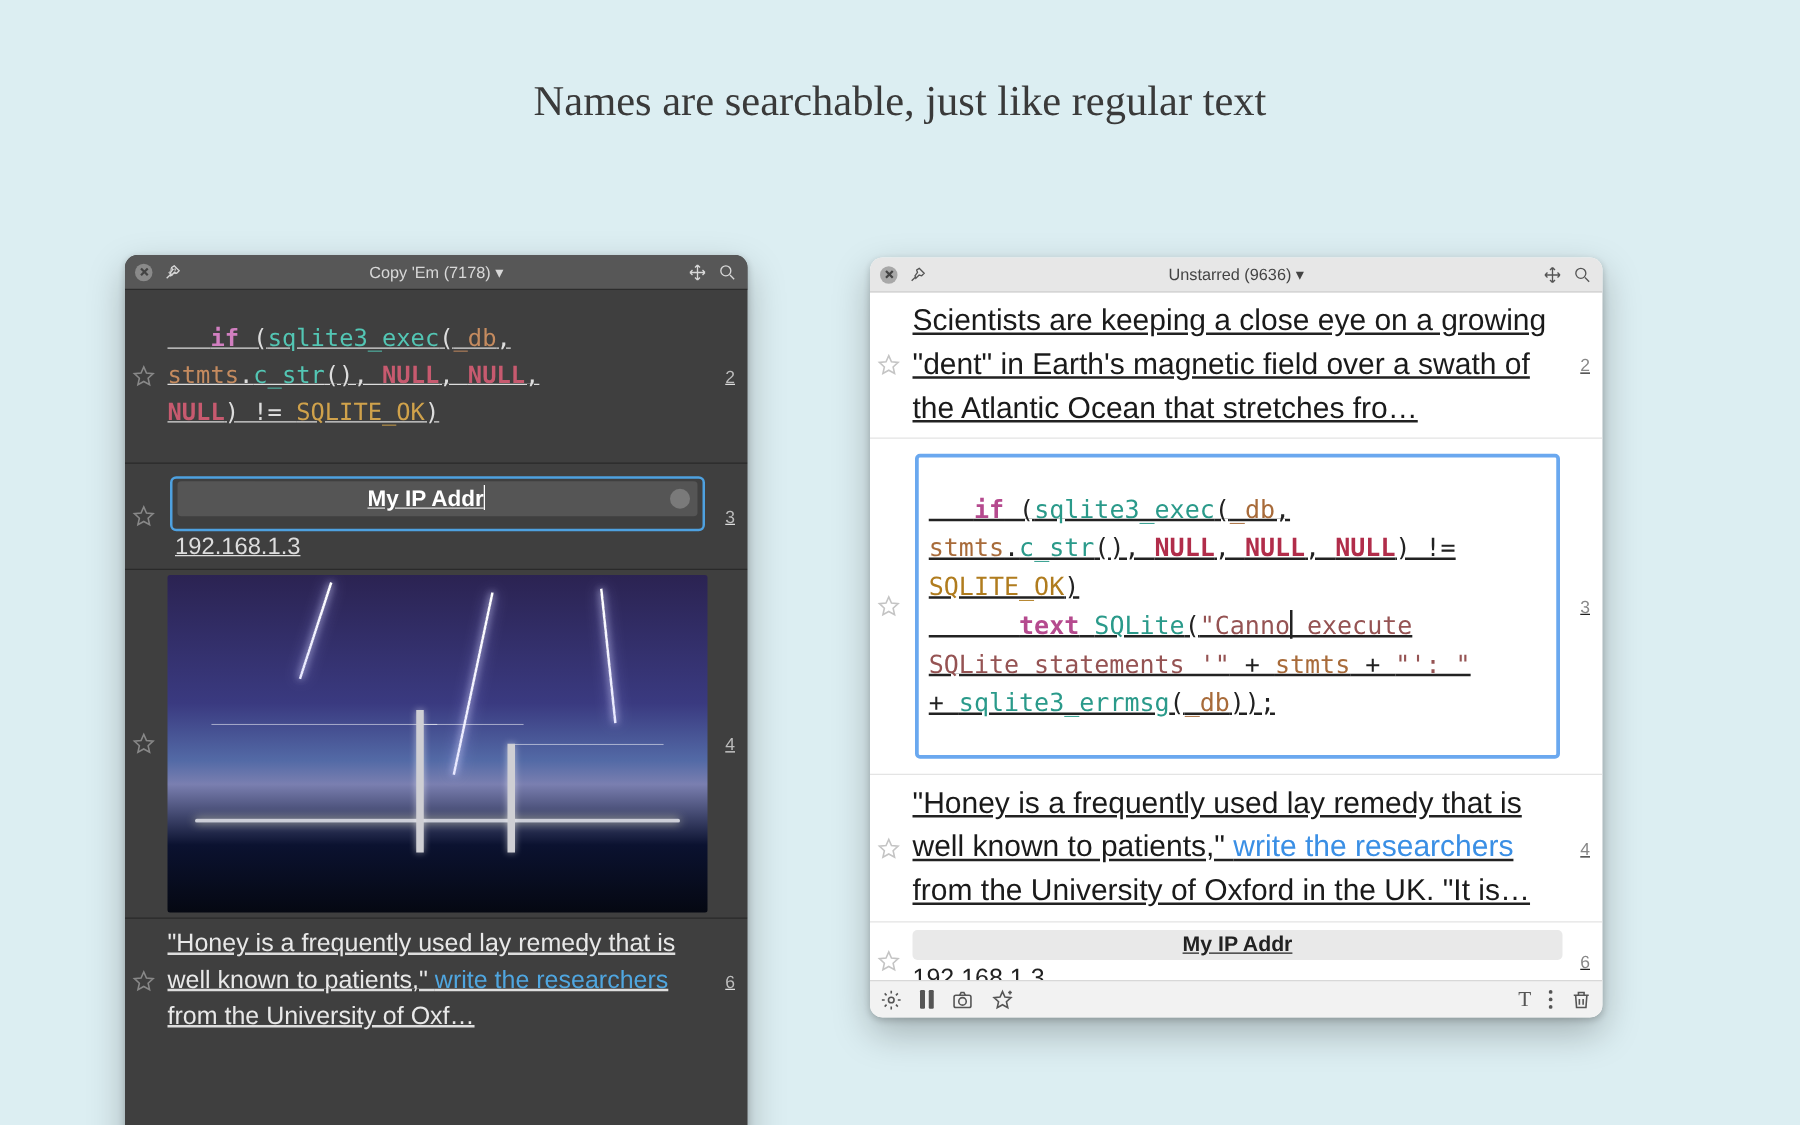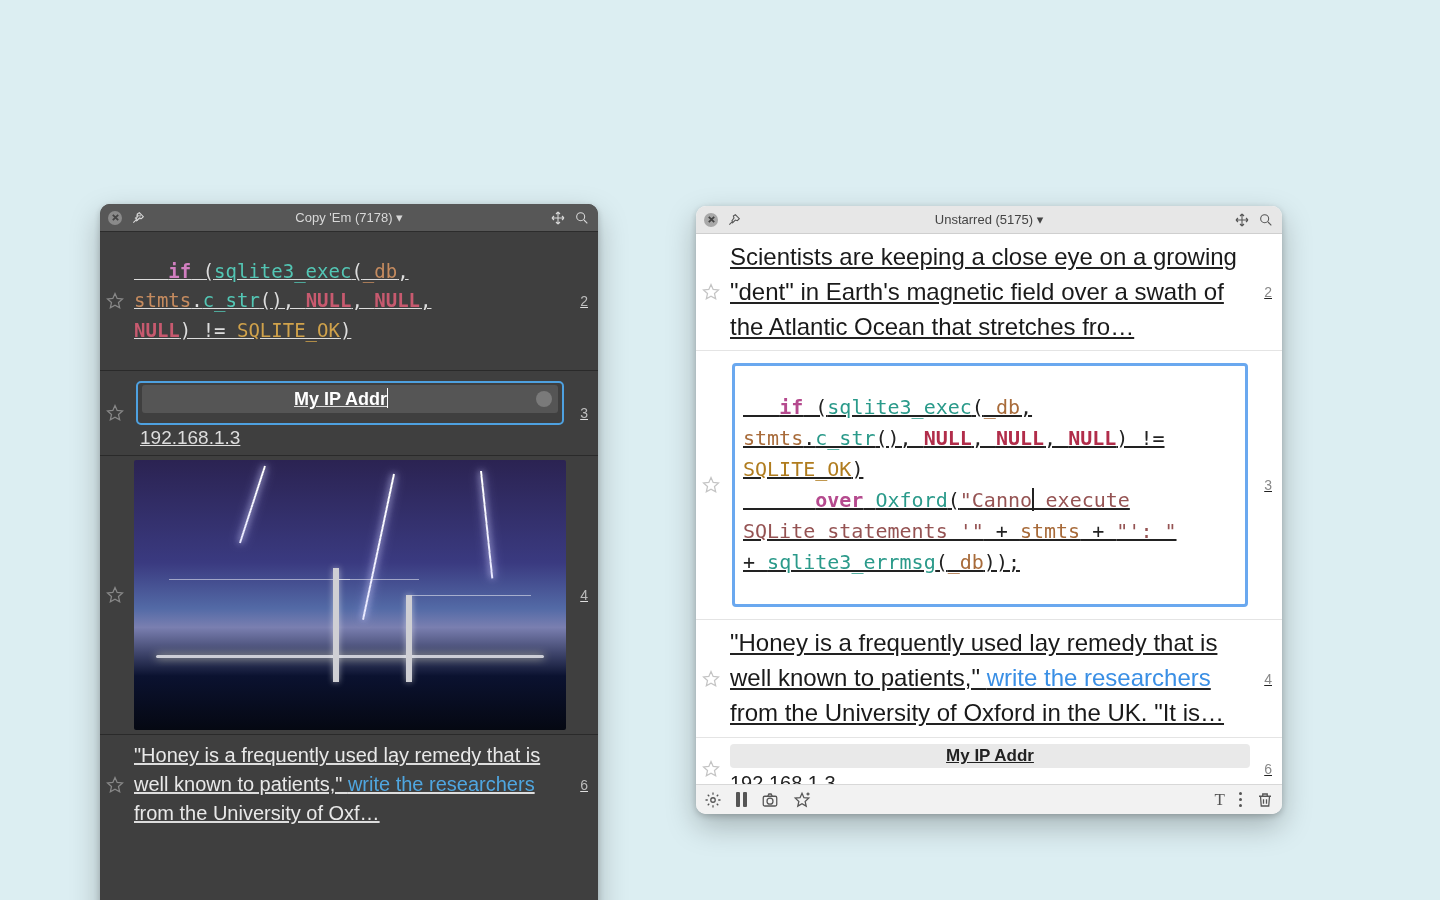--- a/index.html
+++ b/index.html
@@ -268,20 +268,21 @@
   .footer .fico{ width:18px;height:18px; stroke:currentColor; fill:none; stroke-width:1.7;}
   .pause{ display:flex; gap:3px;}
   .pause span{ width:4px;height:15px;background:currentColor;border-radius:1px;}
   .dots3{ display:flex;flex-direction:column;gap:3px;}
   .dots3 span{width:3px;height:3px;background:currentColor;border-radius:50%;}
 </style>
 </head>
 <body>
 
 <div class="headline">
+  <div class="line2">Names are searchable, just like regular text</div>
 </div>
 
 <div class="window dark">
   <div class="titlebar">
     <div class="tb-left">
       <span class="tb-dot">
           <svg viewBox="0 0 10 10">
             <path d="M2 2l6 6M8 2l-6 6"></path>
           </svg>
         </span>
@@ -407,21 +408,21 @@
     <div class="tb-left">
       <span class="tb-dot">
           <svg viewBox="0 0 10 10">
             <path d="M2 2l6 6M8 2l-6 6"></path>
           </svg>
         </span>
       <svg class="ico" viewBox="0 0 24 24" style="color:#555">
           <path d="M5 19l5-5M14 4l6 6-3 3-3-1-4 4-1-3 3-4-1-3z"></path>
         </svg>
     </div>
-    <div class="tb-title">Unstarred (5175) ▾</div>
+    <div class="tb-title">Unstarred (9636) ▾</div>
     <div class="tb-right" style="margin-left:auto;color:#555">
       <svg class="ico" viewBox="0 0 24 24">
           <path d="M12 3v18M3 12h18M12 3l-3 3M12 3l3 3M12 21l-3-3M12 21l3-3M3 12l3-3M3 12l3 3M21 12l-3-3M21 12l-3 3"></path>
         </svg>
       <svg class="ico" viewBox="0 0 24 24">
           <circle cx="10" cy="10" r="6"></circle>
           <path d="M15 15l5 5"></path>
         </svg>
     </div>
   </div>
@@ -444,21 +445,21 @@
       <div class="star-col">
           <svg class="star" viewBox="0 0 24 24">
             <path d="M12 3l2.6 5.9 6.4.6-4.8 4.4 1.4 6.3L12 17l-5.6 3.2 1.4-6.3L3 9.5l6.4-.6z"></path>
           </svg>
         </div>
       <div class="body-col">
         <div class="edit-box">
           <pre class="code"><span>   <span class="kw">if</span> (<span class="fn">sqlite3_exec</span>(<span class="var">_db</span>,
 <span class="var">stmts</span>.<span class="fn">c_str</span>(), <span class="null">NULL</span>, <span class="null">NULL</span>, <span class="null">NULL</span>) !=
 <span class="const">SQLITE_OK</span>)
-      <span class="kw">over</span> <span class="fn">Oxford</span>(<span class="str">"Canno</span></span><span class="lcaret"></span><span><span class="str"> execute
+      <span class="kw">text</span> <span class="fn">SQLite</span>(<span class="str">"Canno</span></span><span class="lcaret"></span><span><span class="str"> execute
 SQLite statements '"</span> + <span class="var">stmts</span> + <span class="str">"': "</span>
 + <span class="fn">sqlite3_errmsg</span>(<span class="var">_db</span>));</span></pre>
         </div>
       </div>
       <div class="idx-col">3</div>
     </div>
 
     <div class="row">
       <div class="star-col">
           <svg class="star" viewBox="0 0 24 24">

